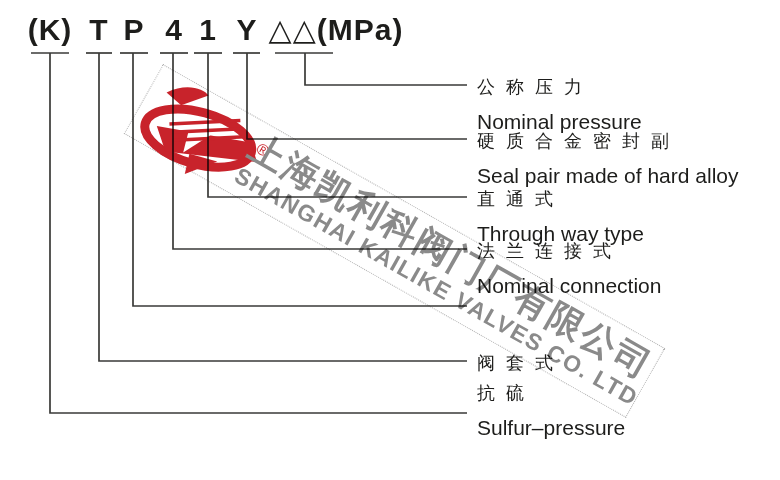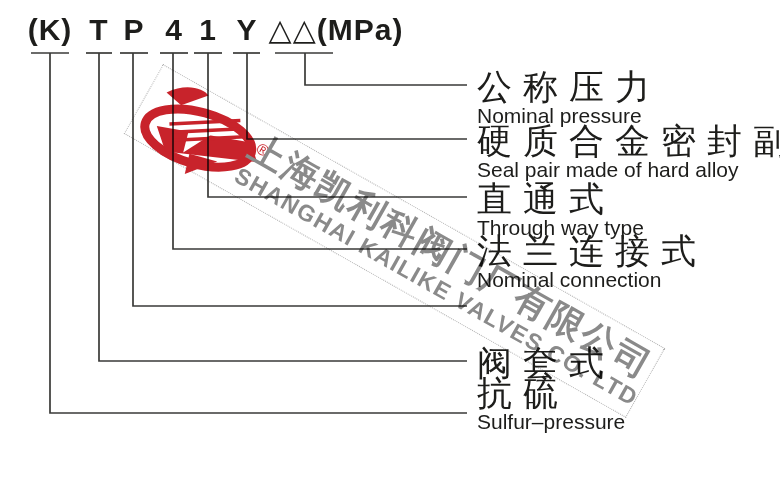--- a/index.html
+++ b/index.html
@@ -10,25 +10,25 @@
   .connectors{position:absolute;left:0;top:0;z-index:1;}
   
   .code-char{
     position:absolute;top:14px;transform:translateX(-50%);
     font-size:30px;font-weight:600;line-height:32px;letter-spacing:1px;
     color:#1d1d1b;white-space:nowrap;z-index:2;
   }
   
   .label{position:absolute;left:477px;z-index:2;}
   .label .zh{
-    font-size:35px;line-height:28px;letter-spacing:11px;
+    font-size:18px;line-height:28px;letter-spacing:11px;
     color:#1d1d1b;white-space:nowrap;
   }
   .label .en{
-    font-size:21px;line-height:23px;margin-top:3px;
+    font-size:21px;line-height:23px;margin-top:9px;
     color:#1d1d1b;white-space:nowrap;
   }
   
   .watermark{
     position:absolute;left:106px;top:201px;width:575px;height:78px;
     transform:rotate(29.5deg);border:1px dotted #b3b3b3;
     z-index:5;mix-blend-mode:multiply;
   }
   .wm-logo{position:absolute;left:2px;top:-6px;}
   .wm-zh{

